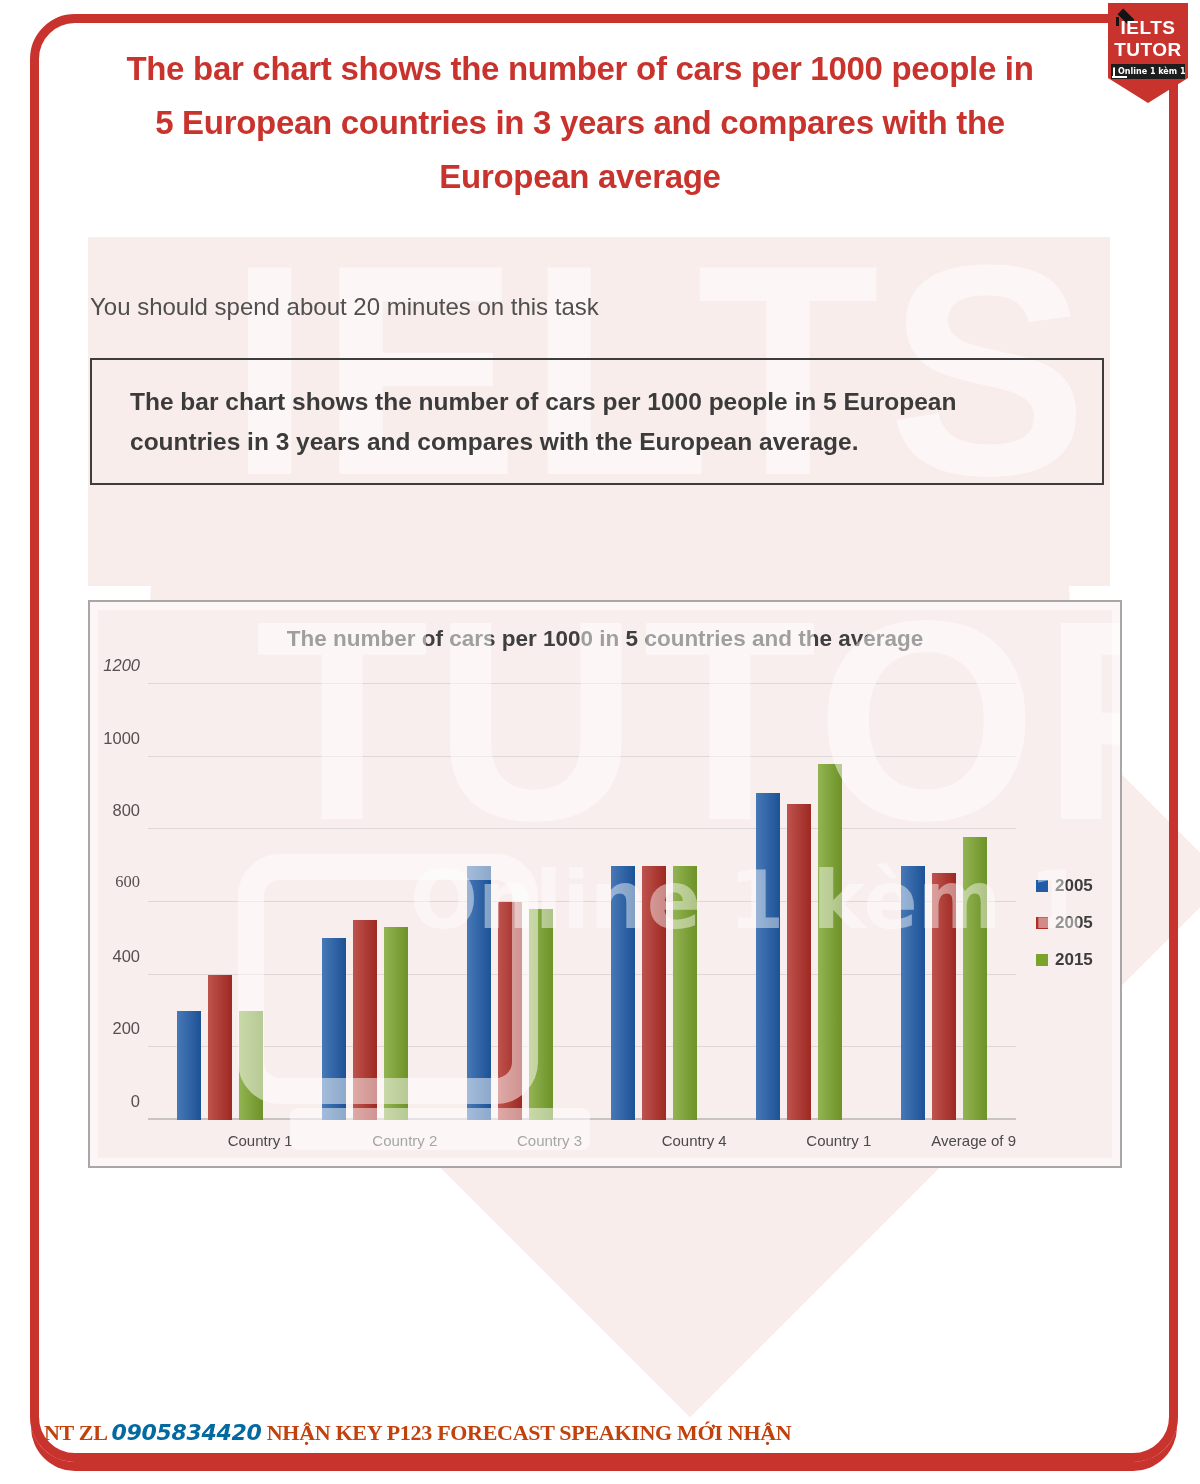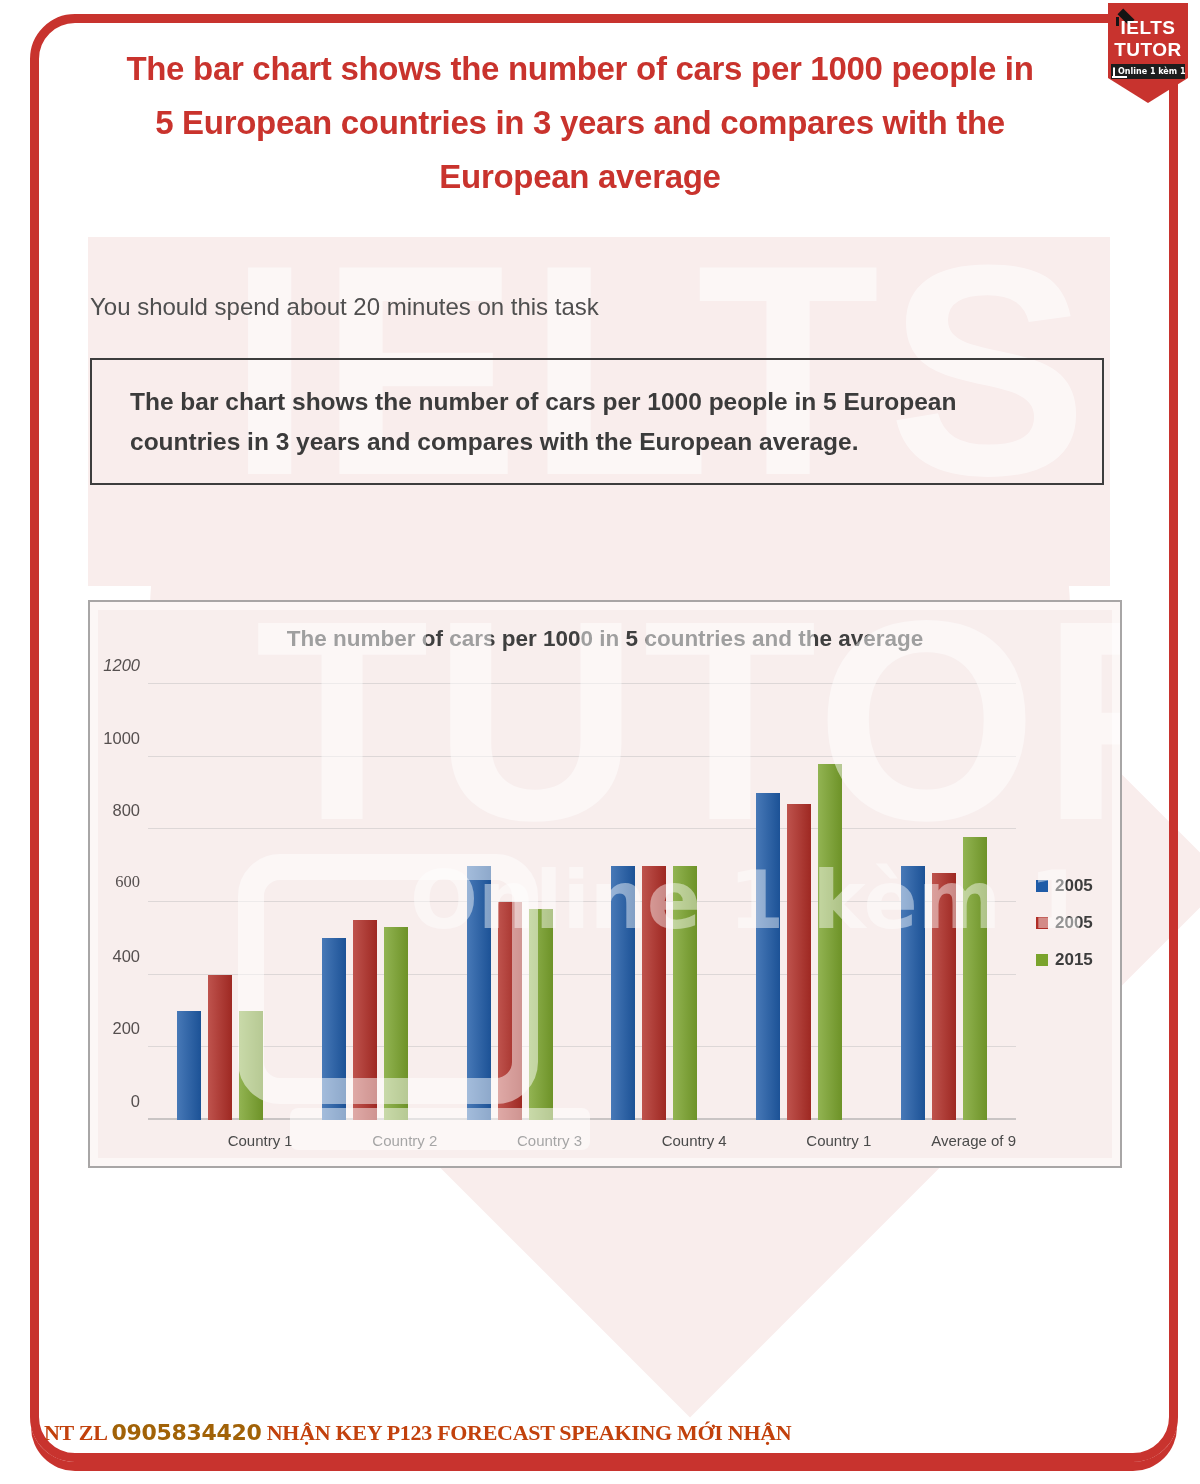--- a/index.html
+++ b/index.html
@@ -72,21 +72,21 @@
              color:rgba(255,255,255,0.45);white-space:nowrap;z-index:4;font-family:"DejaVu Sans",sans-serif;}
   .wm-laptop{position:absolute;left:148px;top:252px;width:300px;height:250px;box-sizing:border-box;
              border:26px solid rgba(255,255,255,0.5);border-radius:42px;z-index:4;}
   .wm-laptop-base{position:absolute;left:200px;top:506px;width:300px;height:42px;
                   background:rgba(255,255,255,0.5);border-radius:8px;z-index:4;}
 
   
   .footer{position:absolute;left:44px;top:1420px;z-index:3;font-family:"DejaVu Sans",sans-serif;
           font-size:22px;font-weight:bold;letter-spacing:-0.3px;white-space:nowrap;}
   .footer .red{color:#c2410c;font-family:Liberation Serif, serif;}
-  .footer .black{color:#a16207;}
+  .footer .black{color:#0369a1;font-style:italic;}
 </style>
 </head>
 <body>
 
 <div class="page">
 
   <div class="heart"></div>
   <div class="heart-lobe lobe-l"></div>
   <div class="heart-lobe lobe-r"></div>
 

